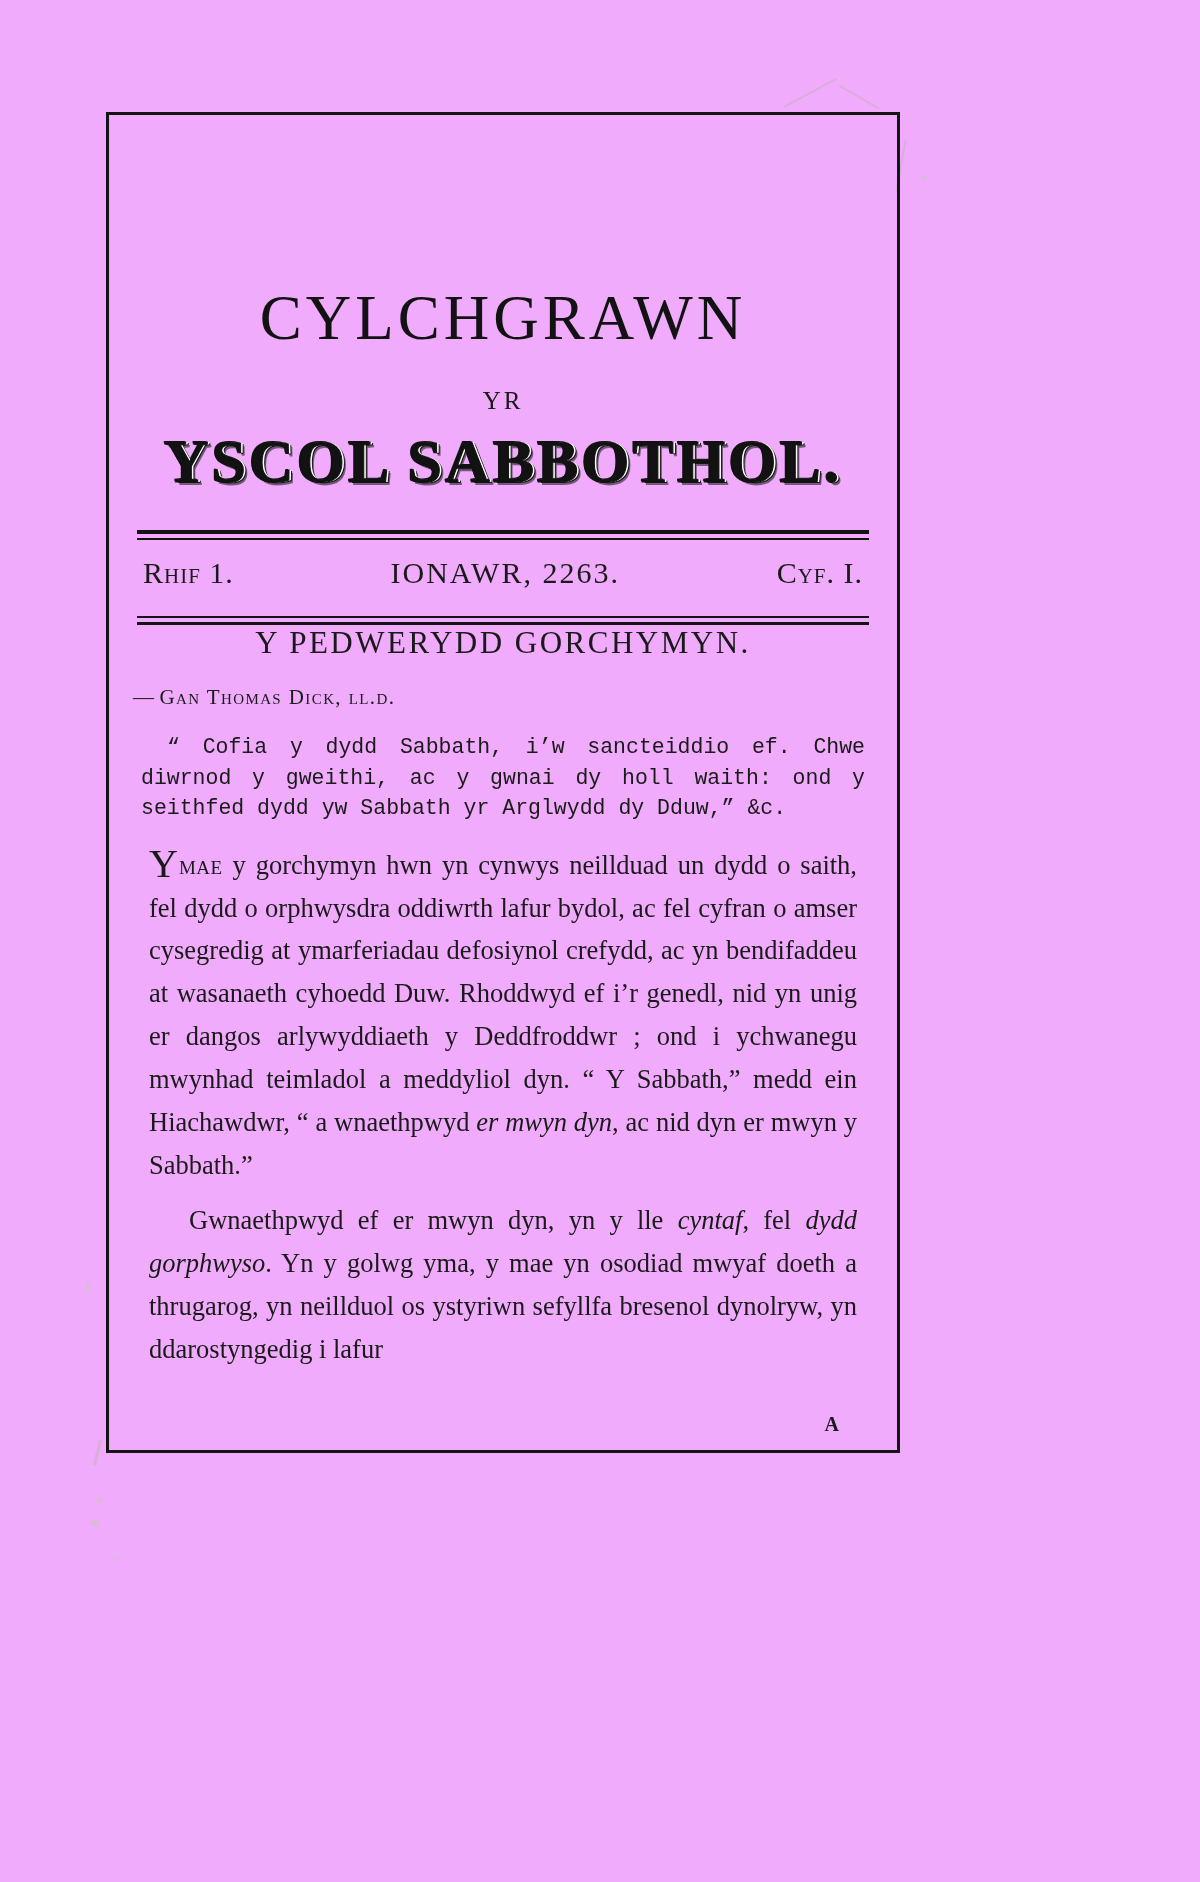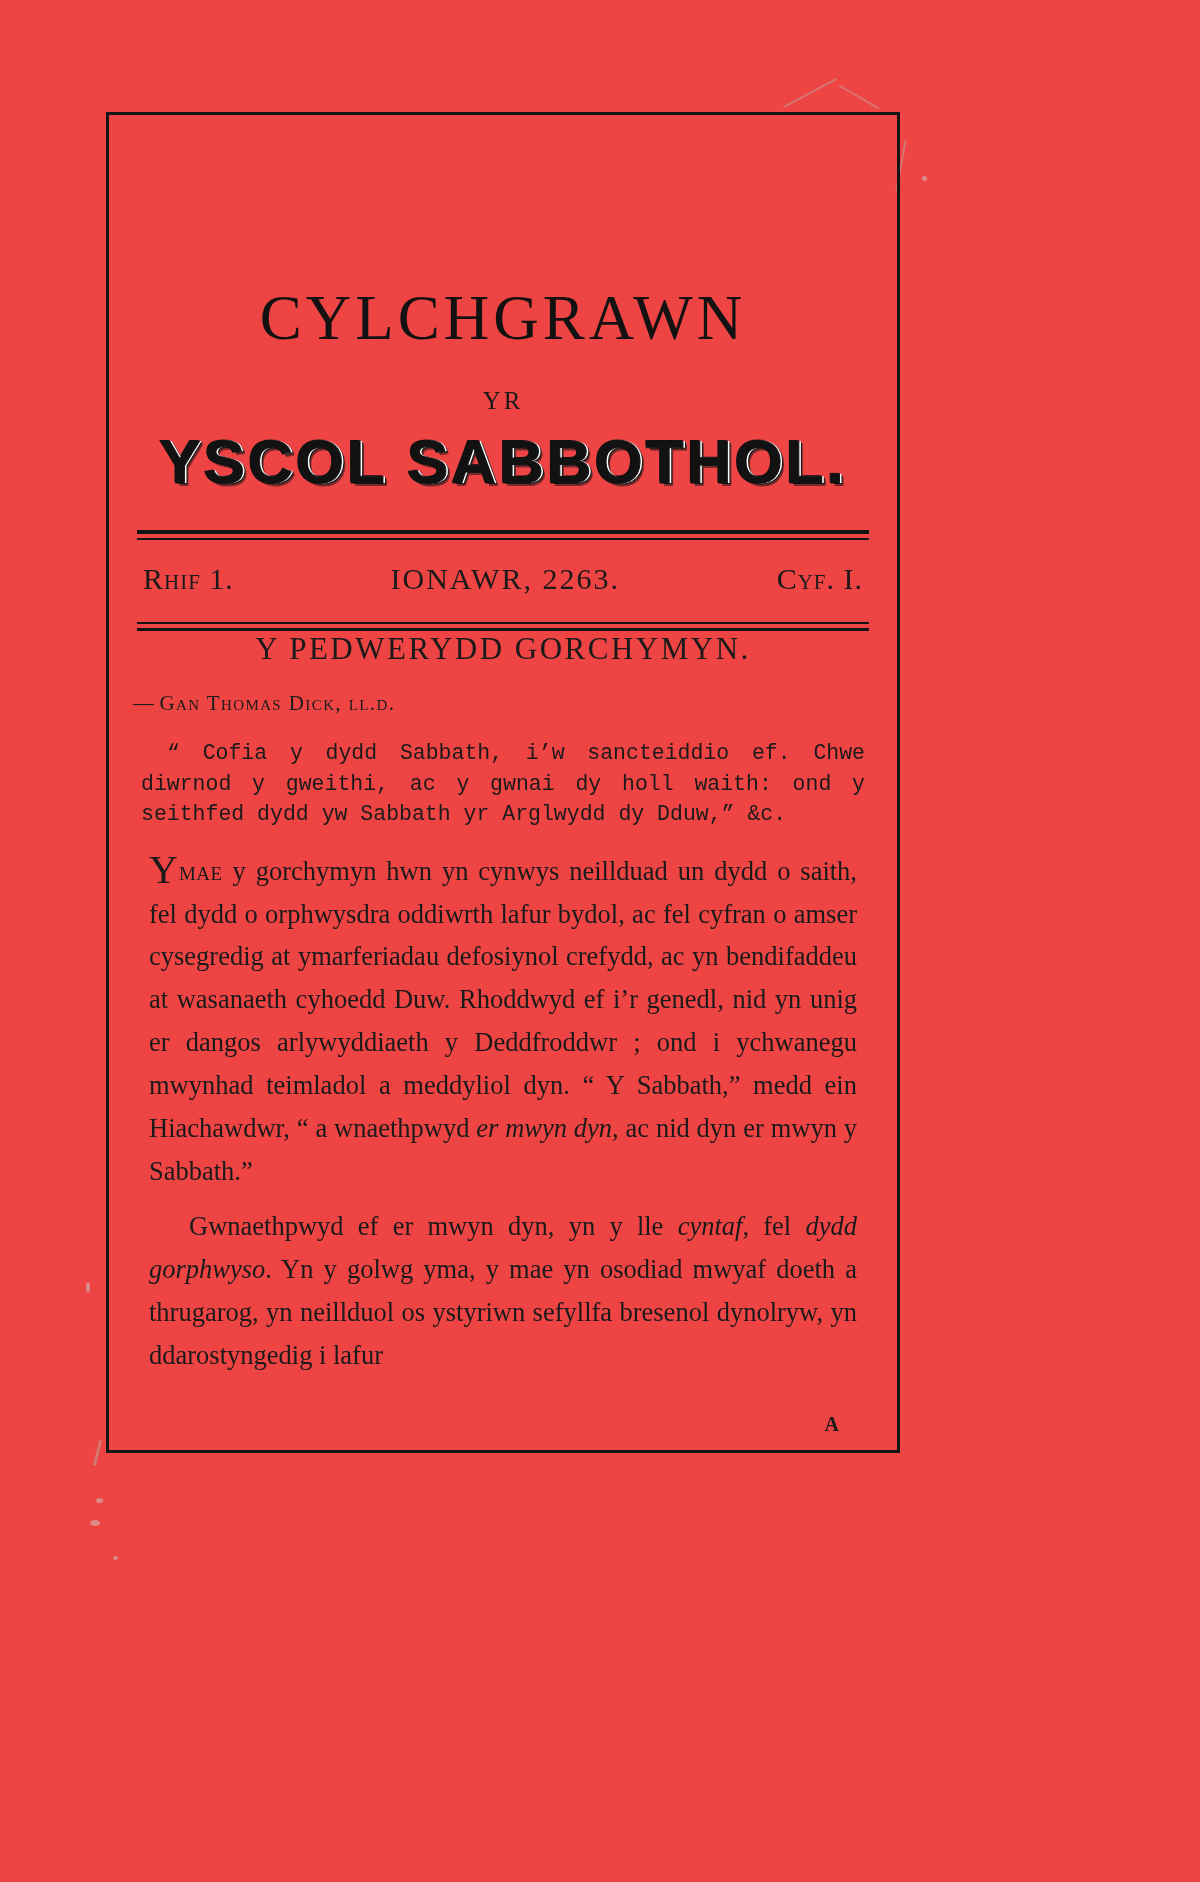--- a/index.html
+++ b/index.html
@@ -13,21 +13,21 @@
     position: relative;
     font-family: "Liberation Serif", serif;
     color: #1a1a1a;
     overflow: hidden;
   }
 
   
   .scan-page {
     position: absolute;
     inset: 0;
-    background: #ef4444;
+    background: #f0abfc;
   }
   .speckle {
     position: absolute;
     background: #c9c6bf;
     border-radius: 50%;
     opacity: .55;
   }
 
   
   .frame {
@@ -67,21 +67,21 @@
     line-height: 1;
   }
   .title-yr {
     margin-top: 37px;
     font-size: 25px;
     letter-spacing: 3px;
     color: #1a1a1a;
   }
   .title-deco {
     margin-top: 14px;
-    font-family: Liberation Sans, sans-serif;
+    font-family: Liberation Serif, serif;
     font-size: 62px;
     font-weight: 700;
     letter-spacing: 3px;
     color: #121212;
     -webkit-text-stroke: 1px #111;
     text-shadow:
       2px 0 0 #ffffff,
       3px 1px 0 #1b1b1b,
       -1px -1px 0 #151515,
       4px 3px 0 rgba(20,20,20,.55);
@@ -106,21 +106,20 @@
   .issue-line {
     display: flex;
     align-items: baseline;
     justify-content: space-between;
     padding: 16px 6px 10px 6px;
     font-size: 30px;
     letter-spacing: 1px;
   }
   .sc {
     font-variant: small-caps;
-    margin-top: 6px;
   }
   .issue-center {
     letter-spacing: 2px;
   }
 
   
   .article-title {
     text-align: center;
     font-size: 31px;
     letter-spacing: 2.5px;

